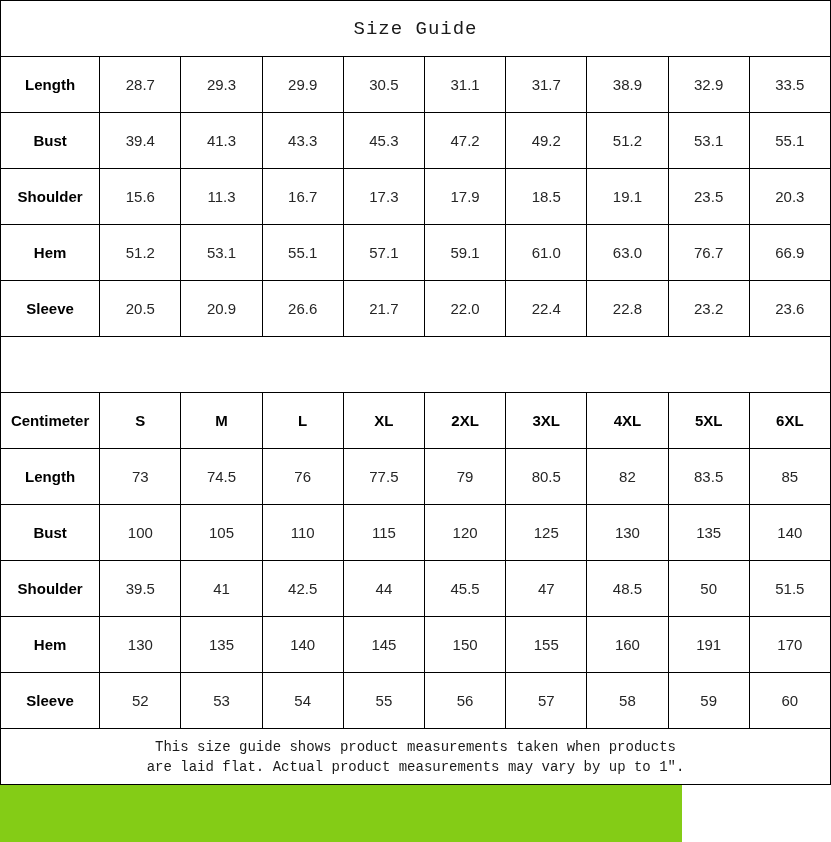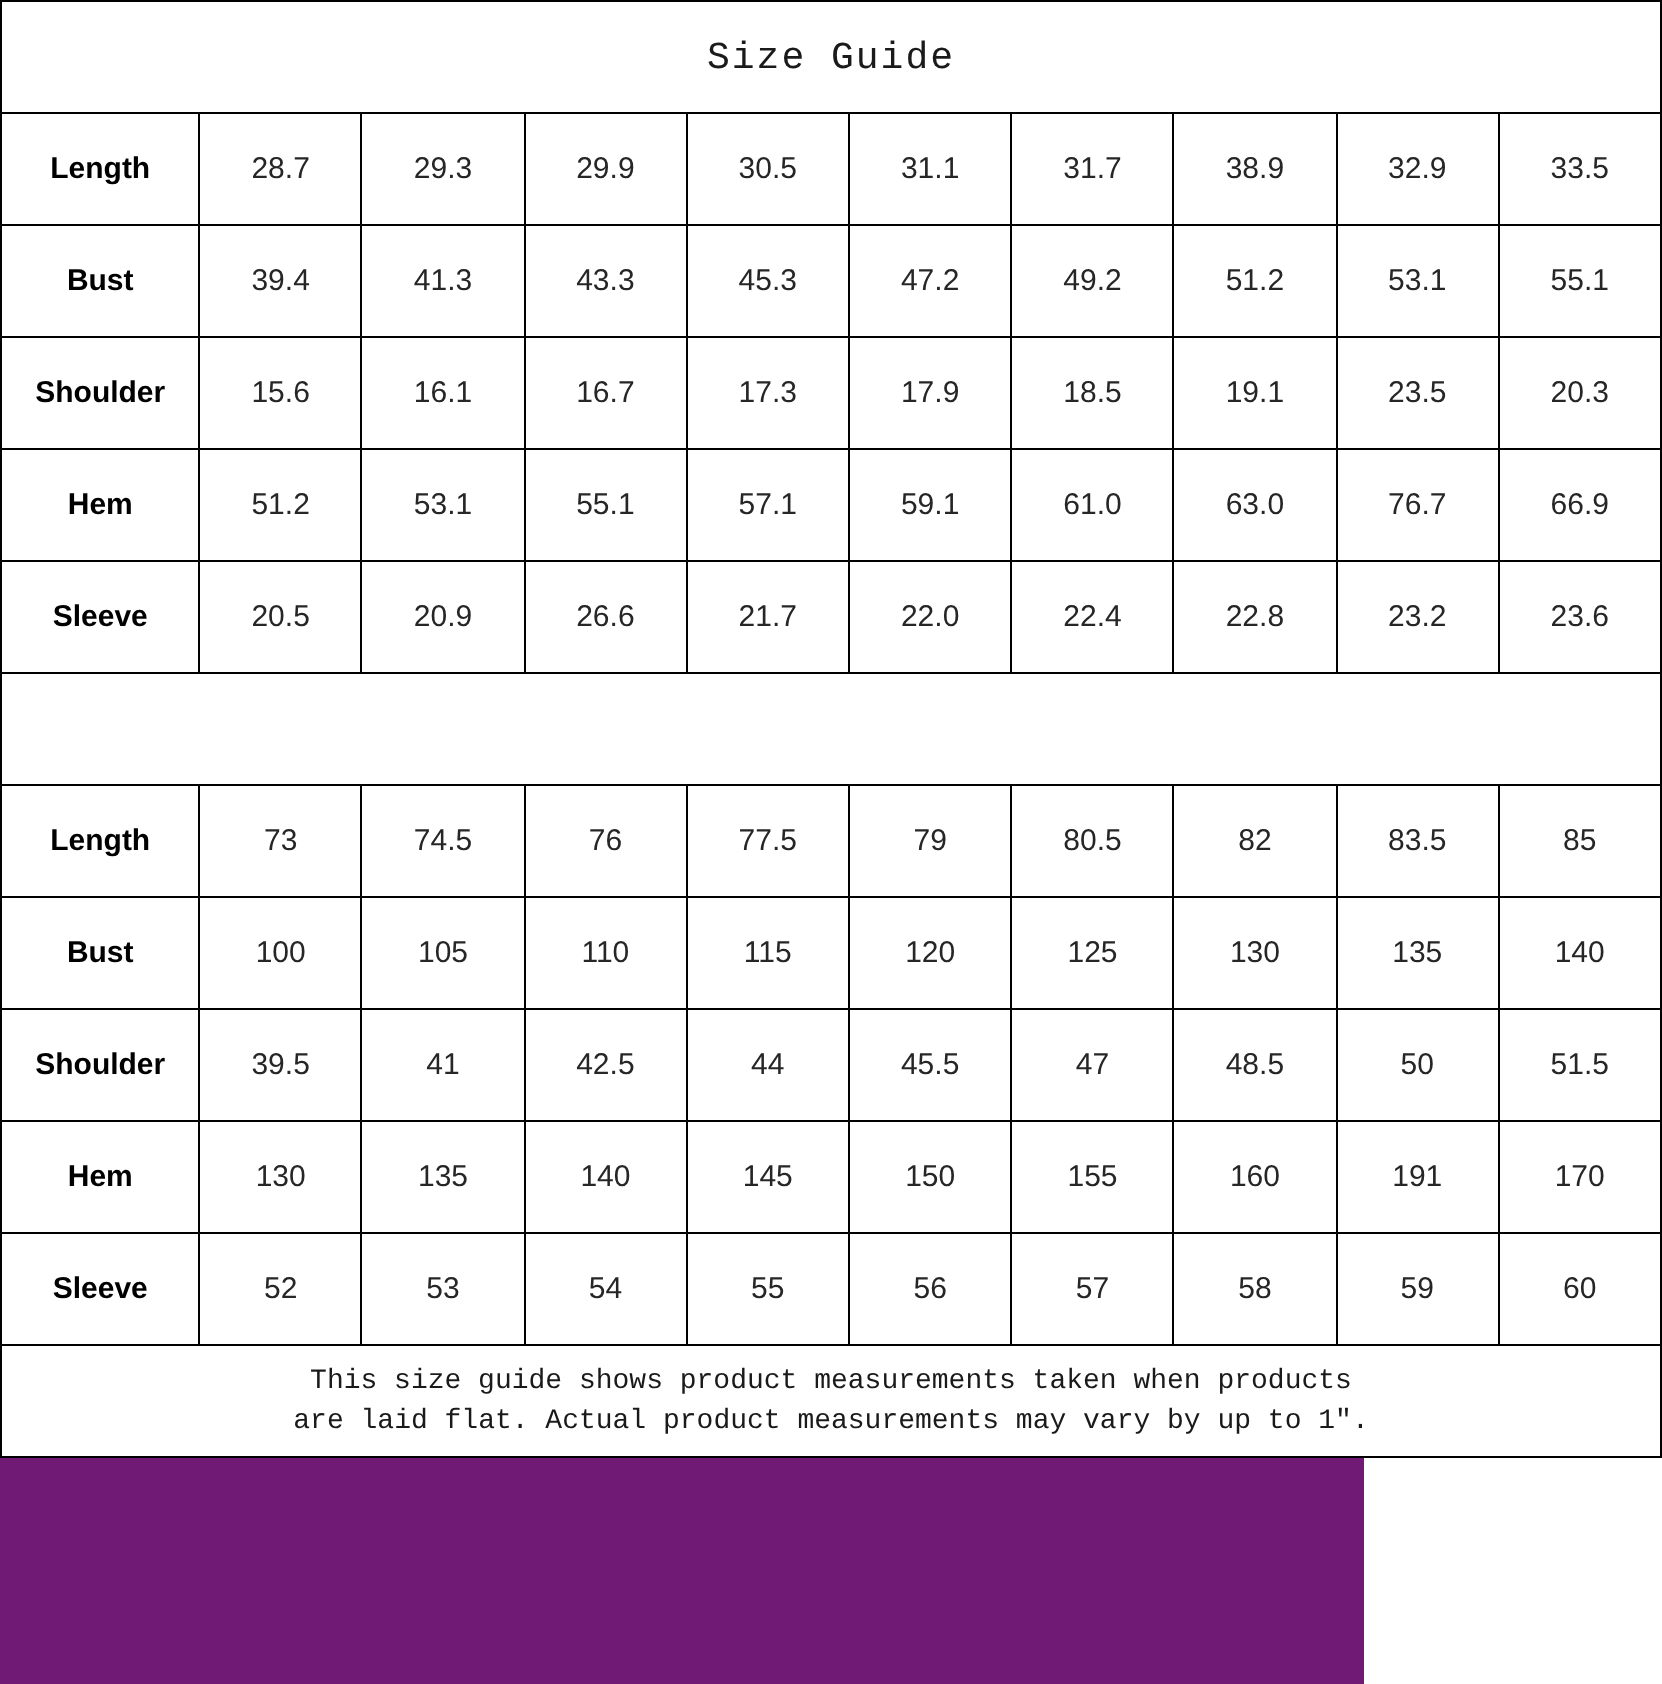--- a/index.html
+++ b/index.html
@@ -3,21 +3,21 @@
 <meta charset="utf-8">
 <style>
   html, body {
     margin: 0;
     padding: 0;
     background: #ffffff;
   }
   .page {
     width: 682px;
     height: 842px;
-    background: #701a75;
+    background: #84cc16;
     box-sizing: border-box;
   }
   table.size-guide {
     width: 831px;
     border-collapse: collapse;
     table-layout: fixed;
     background: #ffffff;
   }
   table.size-guide td, table.size-guide th {
     border: 1px solid #000000;
@@ -100,21 +100,21 @@
           <td class="value-cell">45.3</td>
           <td class="value-cell">47.2</td>
           <td class="value-cell">49.2</td>
           <td class="value-cell">51.2</td>
           <td class="value-cell">53.1</td>
           <td class="value-cell">55.1</td>
         </tr>
         <tr class="row">
           <th class="label-cell">Shoulder</th>
           <td class="value-cell">15.6</td>
-          <td class="value-cell">16.1</td>
+          <td class="value-cell">11.3</td>
           <td class="value-cell">16.7</td>
           <td class="value-cell">17.3</td>
           <td class="value-cell">17.9</td>
           <td class="value-cell">18.5</td>
           <td class="value-cell">19.1</td>
           <td class="value-cell">23.5</td>
           <td class="value-cell">20.3</td>
         </tr>
         <tr class="row">
           <th class="label-cell">Hem</th>
@@ -135,20 +135,32 @@
           <td class="value-cell">26.6</td>
           <td class="value-cell">21.7</td>
           <td class="value-cell">22.0</td>
           <td class="value-cell">22.4</td>
           <td class="value-cell">22.8</td>
           <td class="value-cell">23.2</td>
           <td class="value-cell">23.6</td>
         </tr>
         <tr class="row">
           <td class="gap-cell" colspan="10"></td>
+        </tr>
+        <tr class="row">
+          <th class="label-cell">Centimeter</th>
+          <th class="label-cell">S</th>
+          <th class="label-cell">M</th>
+          <th class="label-cell">L</th>
+          <th class="label-cell">XL</th>
+          <th class="label-cell">2XL</th>
+          <th class="label-cell">3XL</th>
+          <th class="label-cell">4XL</th>
+          <th class="label-cell">5XL</th>
+          <th class="label-cell">6XL</th>
         </tr>
         <tr class="row">
           <th class="label-cell">Length</th>
           <td class="value-cell">73</td>
           <td class="value-cell">74.5</td>
           <td class="value-cell">76</td>
           <td class="value-cell">77.5</td>
           <td class="value-cell">79</td>
           <td class="value-cell">80.5</td>
           <td class="value-cell">82</td>

